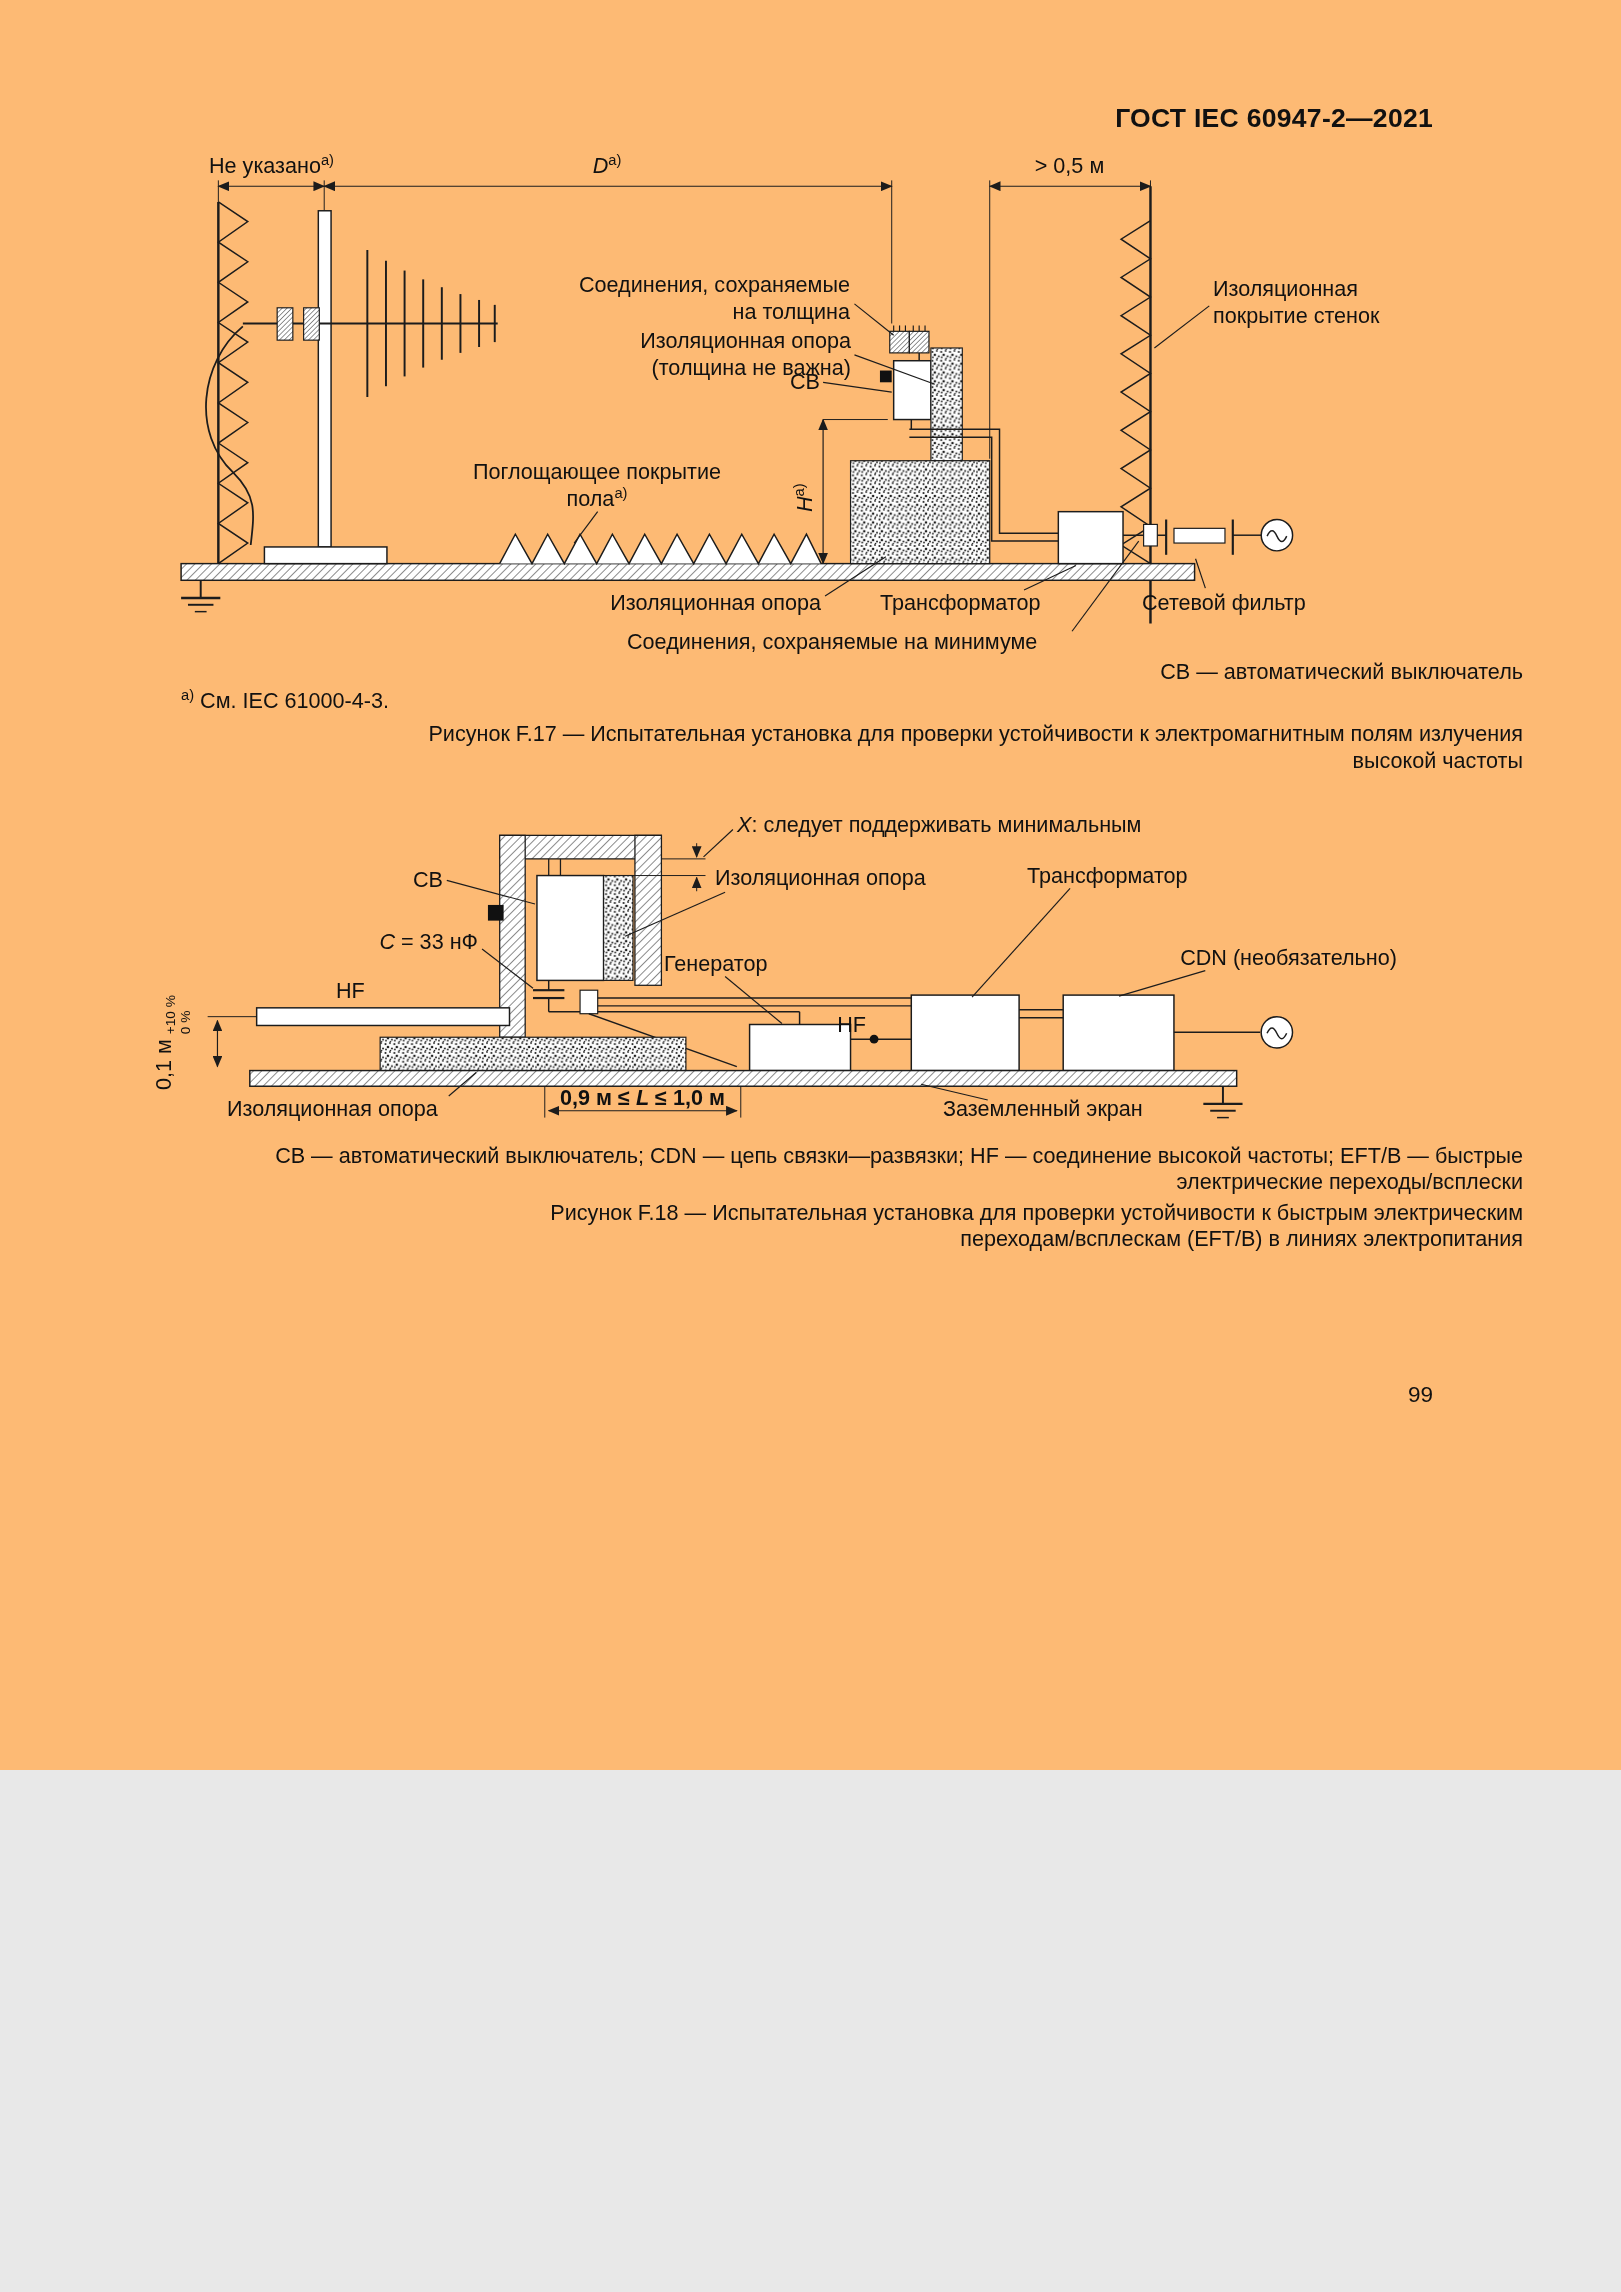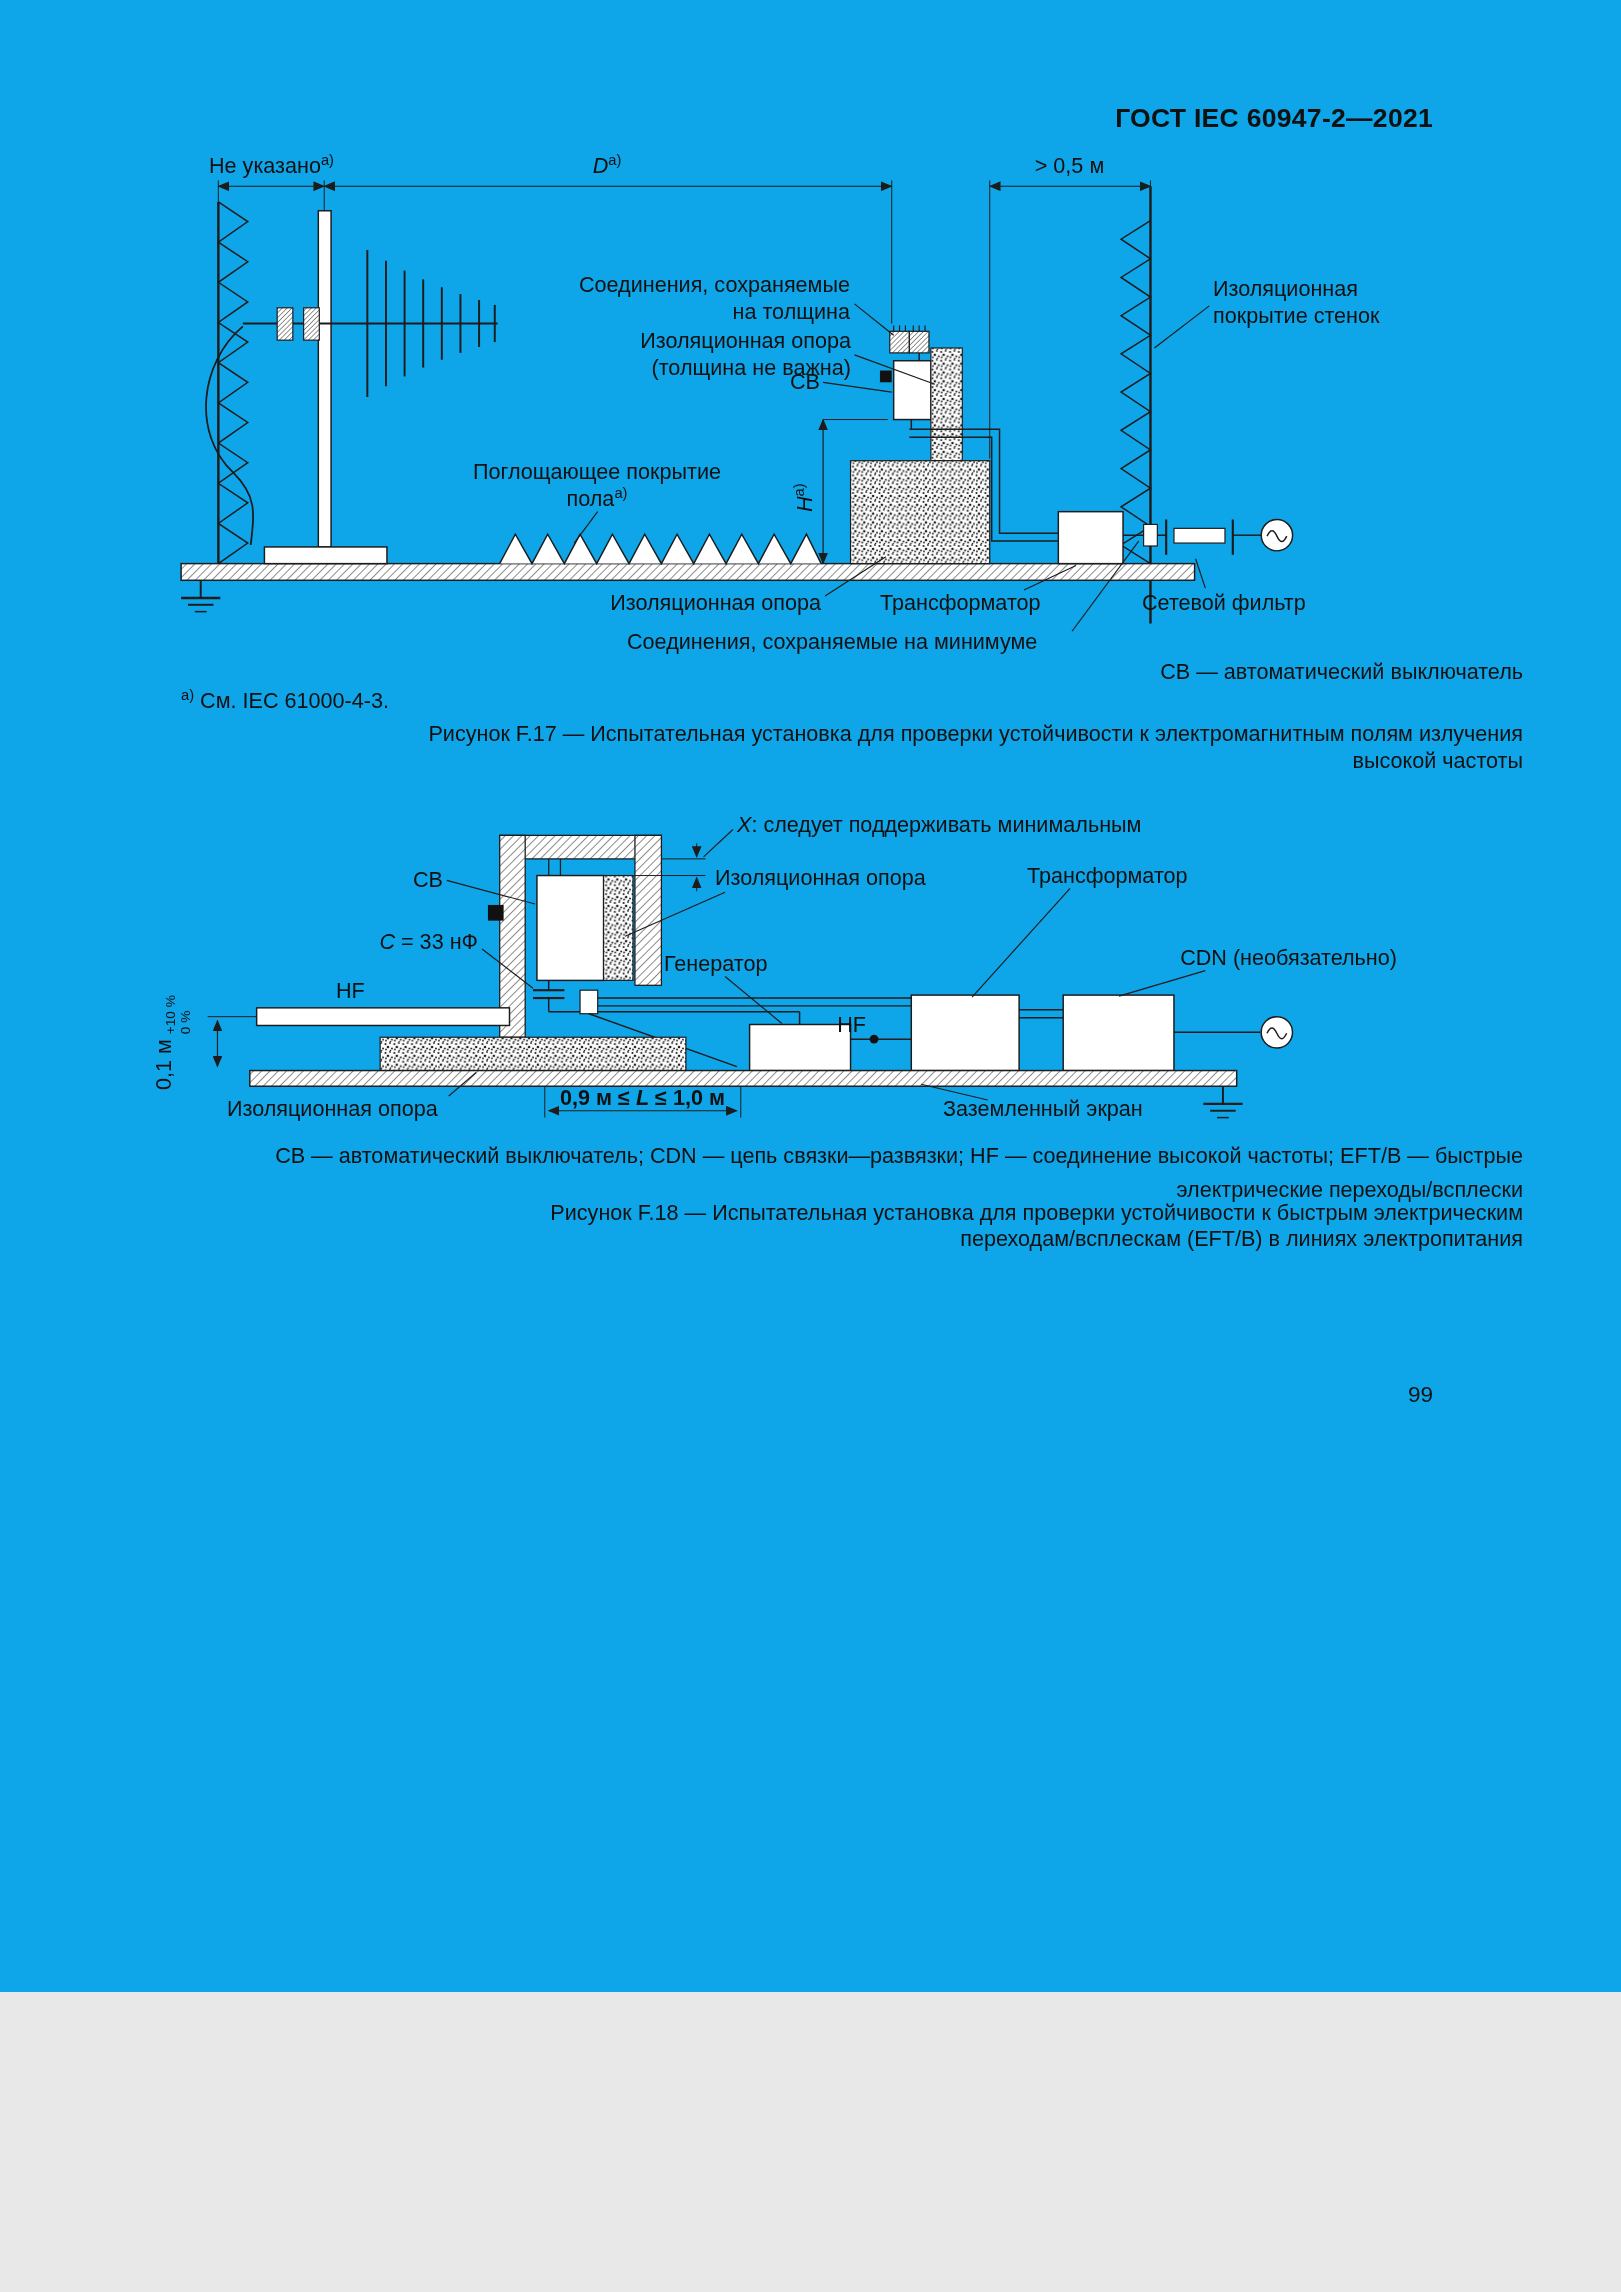--- a/index.html
+++ b/index.html
@@ -1,16 +1,16 @@
 <!DOCTYPE html>
 <html><head>
 <meta charset="utf-8">
 <style>
   html,body{margin:0;padding:0;background:#e8e8e8;}
-  #page{position:relative;width:1621px;height:1992px;background:#0ea5e9;margin:0 auto;
+  #page{position:relative;width:1621px;height:1770px;background:#fdba74;margin:0 auto;
         font-family:"Liberation Sans","DejaVu Sans",sans-serif;color:#111;overflow:hidden;}
   .hdr{position:absolute;top:103px;left:137px;width:1296px;text-align:right;
        font-size:26.5px;font-weight:bold;letter-spacing:0.3px;}
   .fig{position:absolute;}
   .fig svg{position:absolute;left:0;top:0;}
   .lbl{position:absolute;font-size:21.6px;line-height:26.5px;white-space:nowrap;}
   .lbl .ln{display:block;}
   .ta-r{text-align:right;} .ta-c{text-align:center;}
   .rot{transform:rotate(-90deg);transform-origin:left top;}
   sup{font-size:14.7px;line-height:0;}
@@ -313,20 +313,20 @@
           <span>0 %</span>
         </span>
     </div>
 
     <div class="lbl ta-c" style="left:392px;top:281px;width:227px;font-weight:bold;"><span>0,9 м ≤ </span><span class="it">L</span><span> ≤ 1,0 м</span></div>
     <div class="lbl" style="left:90px;top:292px;width:225px;">Изоляционная опора</div>
     <div class="lbl" style="left:806px;top:292px;width:245px;">Заземленный экран</div>
   </div>
 
   <div class="pagetext" style="top:1143px;">СВ — автоматический выключатель; CDN — цепь связки—развязки; HF — соединение высокой частоты; EFT/B — быстрые</div>
-  <div class="pagetext" style="top:1169px;margin-top:8px;">электрические переходы/всплески</div>
+  <div class="pagetext" style="top:1169px;">электрические переходы/всплески</div>
   <div class="pagetext" style="top:1200px;">Рисунок F.18 — Испытательная установка для проверки устойчивости к быстрым электрическим</div>
   <div class="pagetext" style="top:1226px;">переходам/всплескам (EFT/B) в линиях электропитания</div>
 
   <div class="pagenum">99</div>
 
 </div>
 
 
 </body></html>

